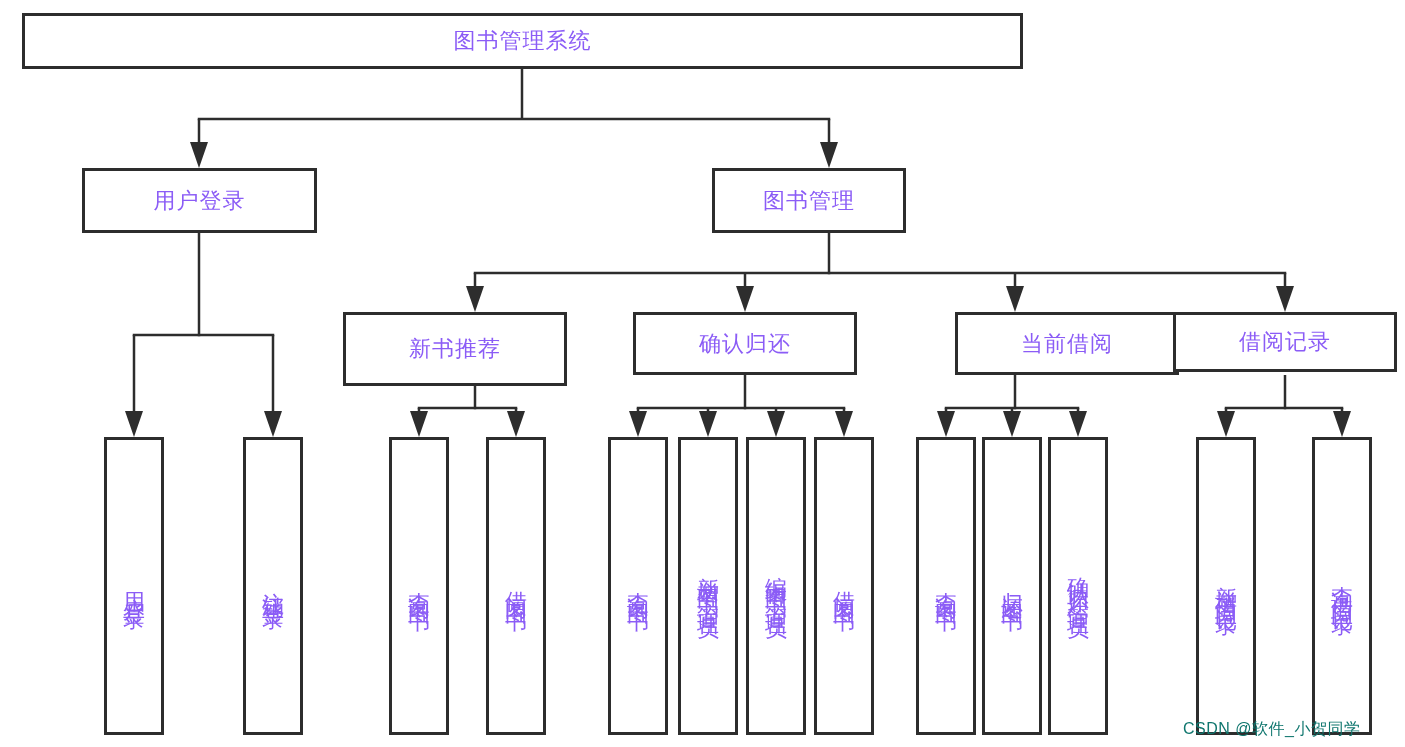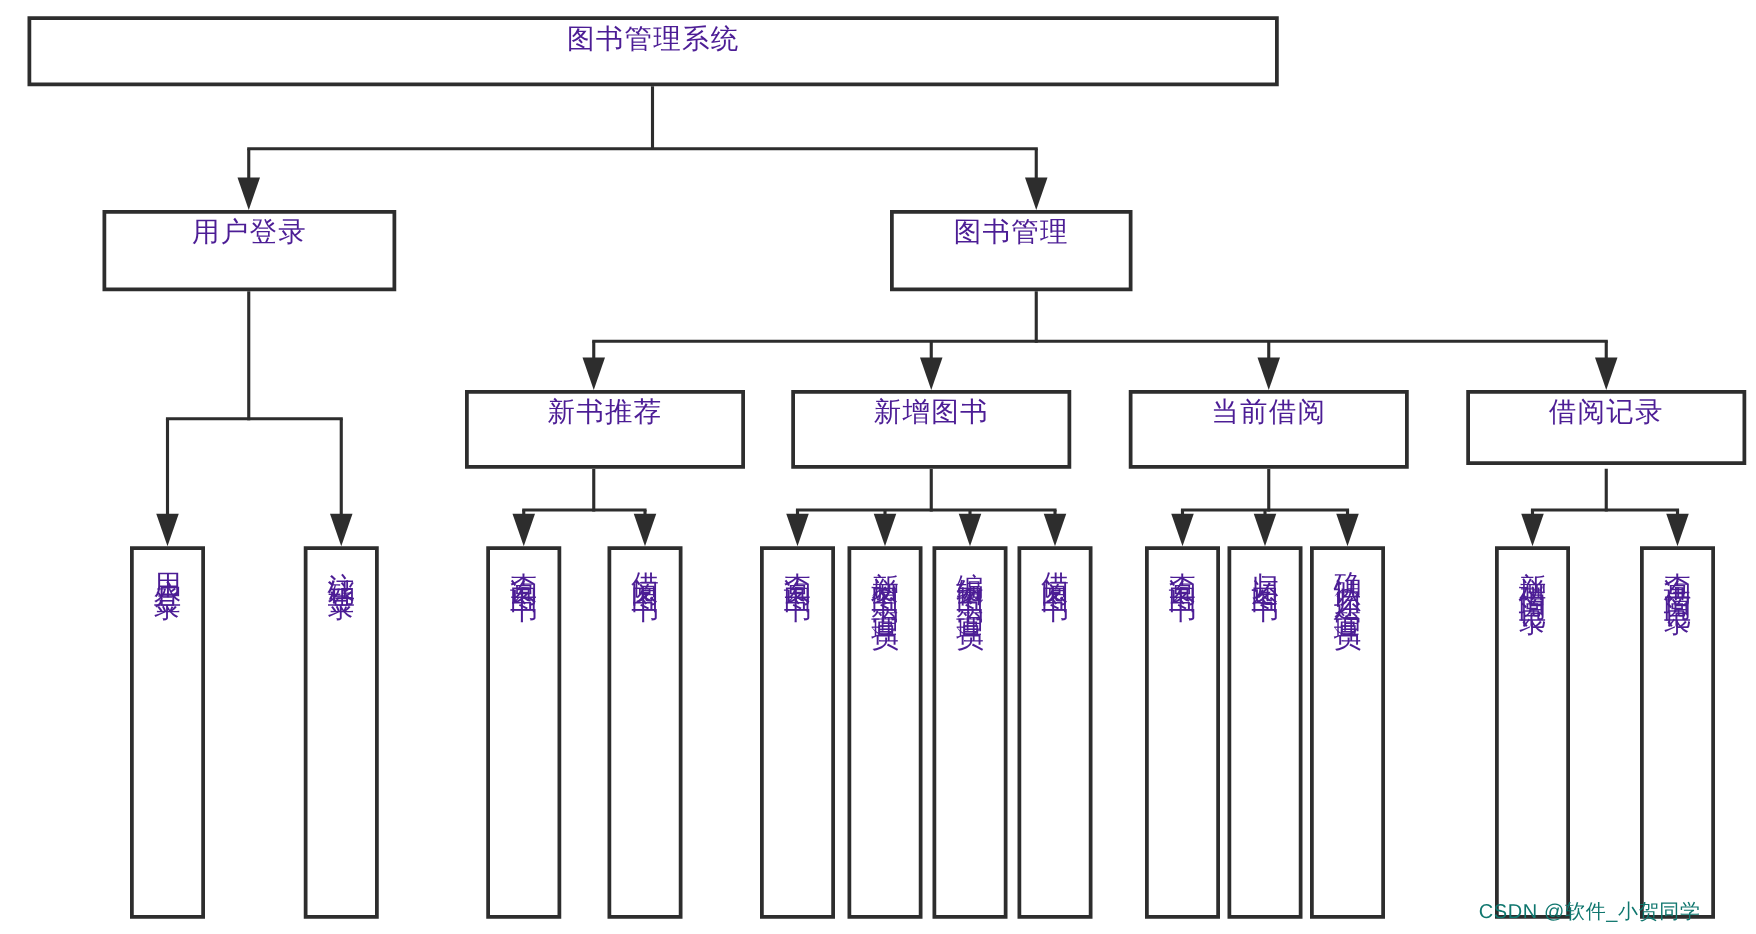--- a/index.html
+++ b/index.html
@@ -13,22 +13,23 @@
   .connectors{
     position:absolute;left:0;top:0;width:1405px;height:747px;
     pointer-events:none;
   }
   .node{
     position:absolute;
     box-sizing:border-box;
     border:3px solid #2d2d2d;
     background:#ffffff;
     display:flex;
+    align-items:center;
     justify-content:center;
-    color:#4c1d95;
+    color:#8b5cf6;
     z-index:2;
   }
   .hlabel{
     font-size:22px;
     letter-spacing:1px;
     white-space:nowrap;
   }
   .vlabel{
     writing-mode:vertical-rl;
     text-orientation:mixed;
@@ -130,27 +131,27 @@
     <span class="hlabel">图书管理系统</span>
   </div>
 
   <div class="node" style="left:82px;top:168px;width:235px;height:65px">
     <span class="hlabel">用户登录</span>
   </div>
   <div class="node" style="left:712px;top:168px;width:194px;height:65px">
     <span class="hlabel">图书管理</span>
   </div>
 
-  <div class="node" style="left:372px;top:312px;width:224px;height:63px">
+  <div class="node" style="left:343px;top:312px;width:224px;height:74px">
     <span class="hlabel">新书推荐</span>
   </div>
   <div class="node" style="left:633px;top:312px;width:224px;height:63px">
-    <span class="hlabel">新增图书</span>
-  </div>
-  <div class="node" style="left:903px;top:312px;width:224px;height:63px">
+    <span class="hlabel">确认归还</span>
+  </div>
+  <div class="node" style="left:955px;top:312px;width:224px;height:63px">
     <span class="hlabel">当前借阅</span>
   </div>
   <div class="node" style="left:1173px;top:312px;width:224px;height:60px">
     <span class="hlabel">借阅记录</span>
   </div>
 
   <div class="node" style="left:104px;top:437px;width:60px;height:298px">
     <span class="vlabel">用户登录</span>
   </div>
   <div class="node" style="left:243px;top:437px;width:60px;height:298px">

